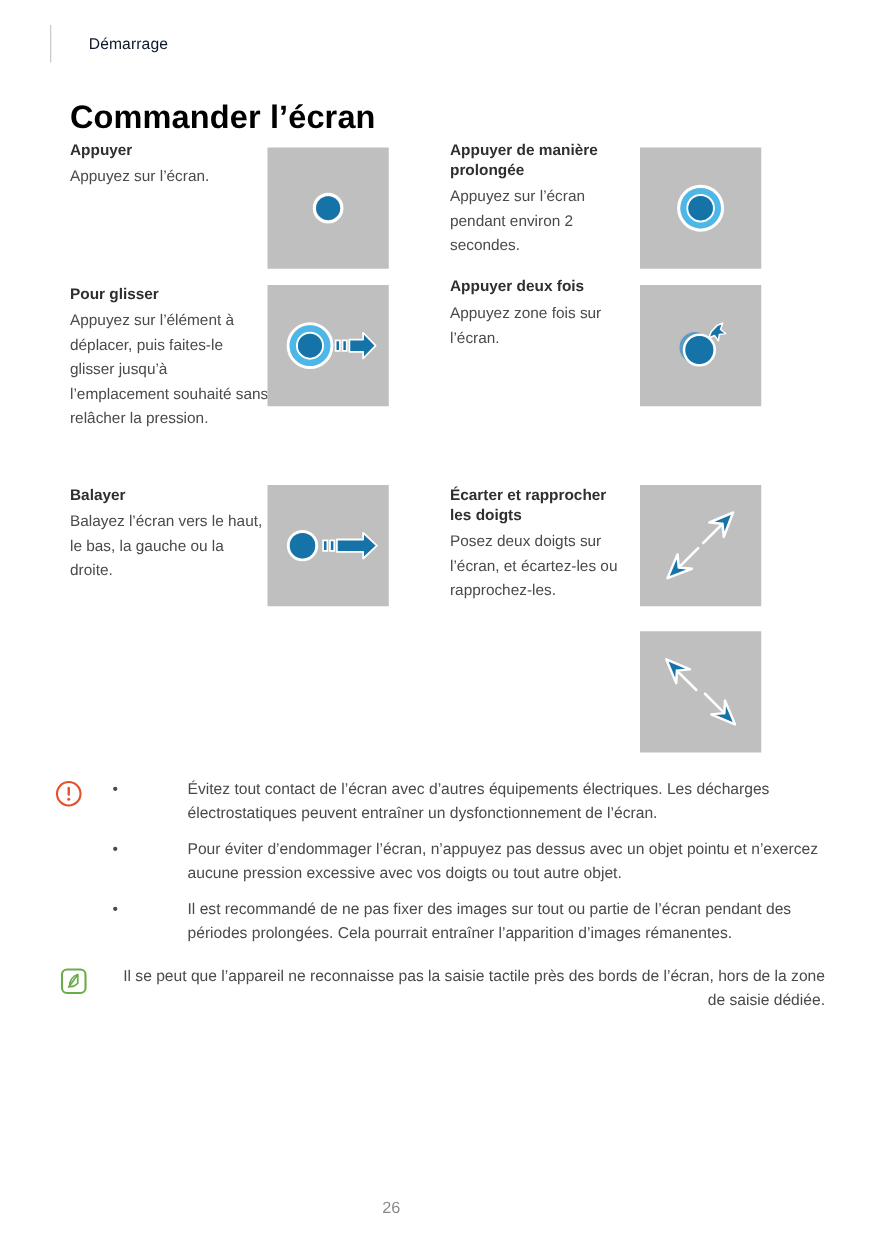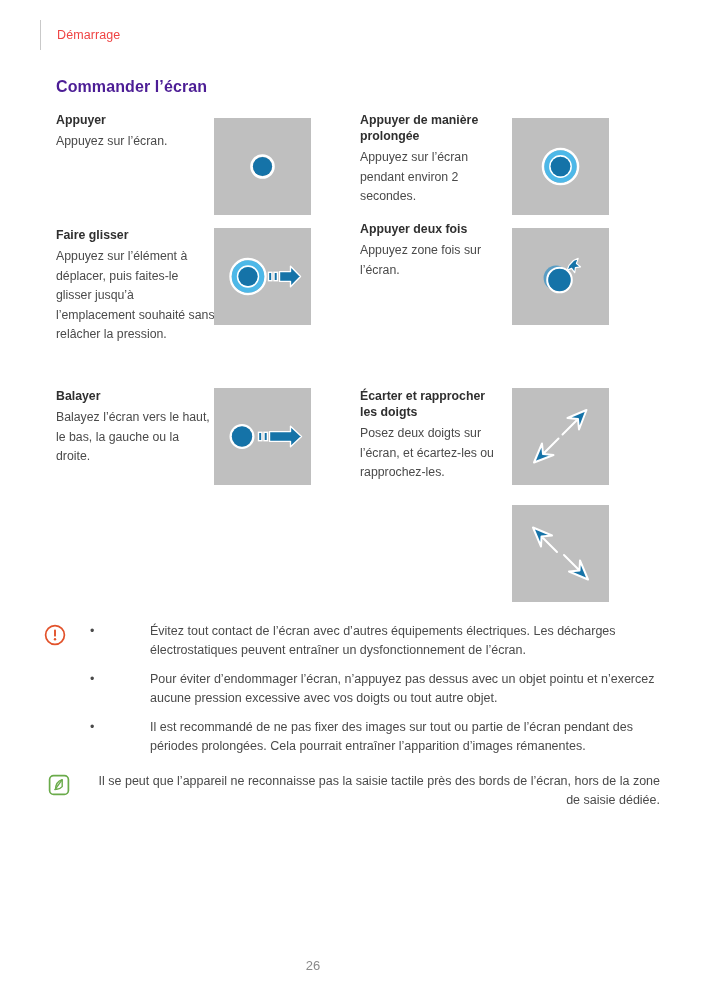--- a/index.html
+++ b/index.html
@@ -27,32 +27,33 @@
     align-items: center;
   }
   .header-rule {
     width: 1px;
     height: 30px;
     background: #c9c9c9;
     margin-right: 16px;
   }
   .header-text {
     font-size: 12.5px;
-    color: #ef4444;
+    color: #0f172a;
     letter-spacing: .1px;
+    margin-left: 14px;
   }
 
   
   .page-title {
     position: absolute;
     left: 56px;
     top: 78px;
-    font-size: 16px;
+    font-size: 26px;
     font-weight: bold;
-    color: #4c1d95;
+    color: #000000;
     letter-spacing: .1px;
   }
 
   
   .gestures {
     position: absolute;
     left: 0;
     top: 112px;
     width: 703px;
   }
@@ -168,21 +169,21 @@
   <div class="thumb" style="left:512px; top:6px;">
     <svg class="art" viewBox="0 0 97 97">
       <circle cx="48.5" cy="48.5" r="17.5" fill="none" stroke="#ffffff" stroke-width="2.6"></circle>
       <circle cx="48.5" cy="48.5" r="16.2" fill="#4db8e8"></circle>
       <circle cx="48.5" cy="48.5" r="10.6" fill="none" stroke="#ffffff" stroke-width="1.6"></circle>
       <circle cx="48.5" cy="48.5" r="9.8" fill="#1573a8"></circle>
     </svg>
   </div>
 
   <div class="col-left" style="top:115px;">
-    <div class="g-title">Faire glisser</div>
+    <div class="g-title">Pour glisser</div>
     <div class="g-desc">Appuyez sur l’élément à déplacer, puis faites-le glisser jusqu’à l’emplacement souhaité sans relâcher la pression.</div>
   </div>
   <div class="thumb" style="left:214px; top:116px;">
     <svg class="art" viewBox="0 0 97 97">
       <g>
         <circle cx="34" cy="48.5" r="17.5" fill="none" stroke="#ffffff" stroke-width="2.4"></circle>
         <circle cx="34" cy="48.5" r="16.3" fill="#4db8e8"></circle>
         <circle cx="34" cy="48.5" r="10.4" fill="none" stroke="#ffffff" stroke-width="1.6"></circle>
         <circle cx="34" cy="48.5" r="9.6" fill="#1573a8"></circle>
       </g>

